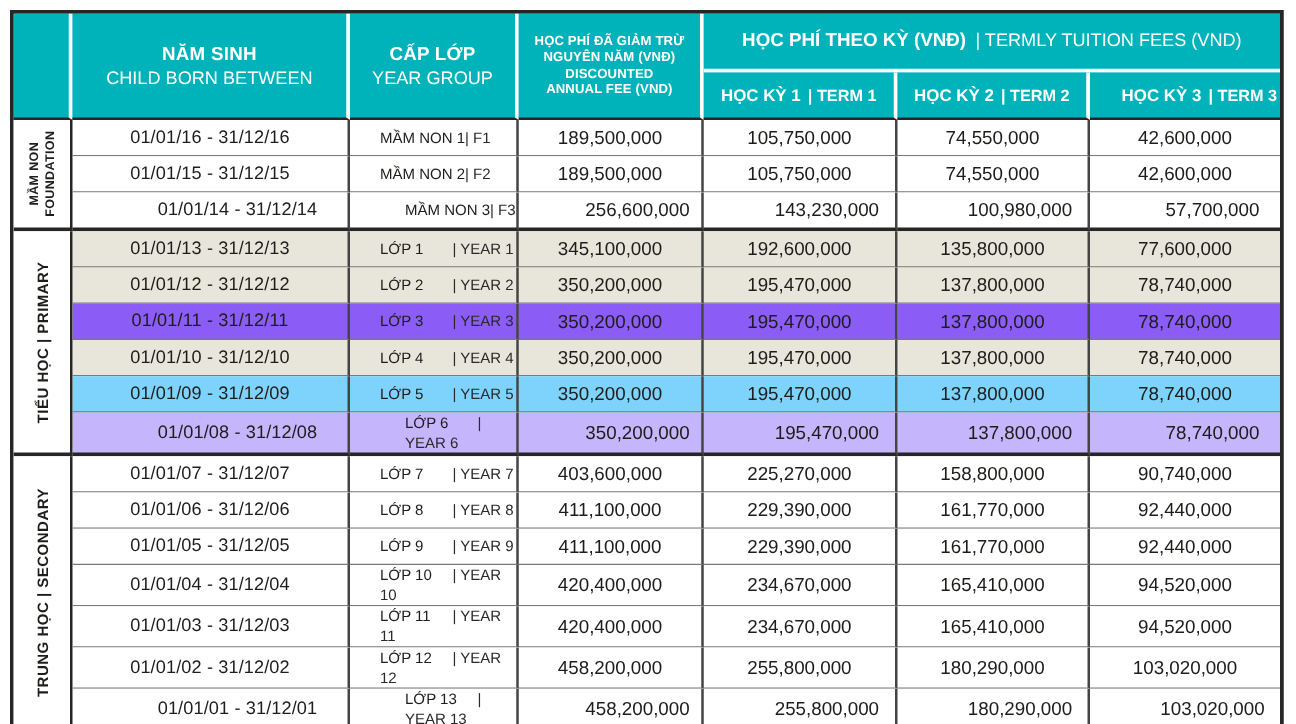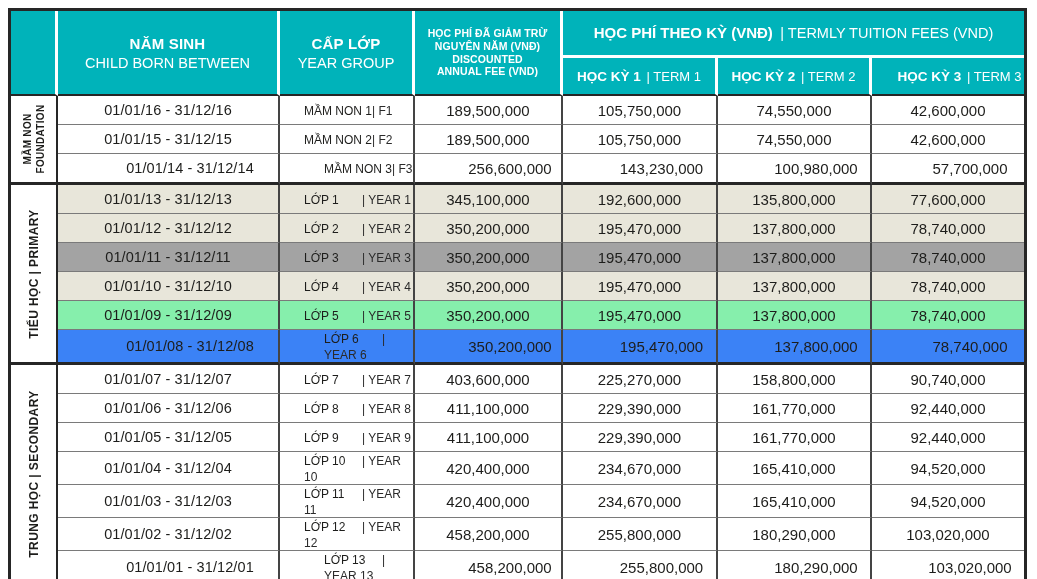--- a/index.html
+++ b/index.html
@@ -18,21 +18,21 @@
   thead th{background:var(--teal);color:#ffffff;font-weight:bold;padding:0;vertical-align:middle;text-align:center;}
   thead th{border-right:3px solid #ffffff;border-bottom:2px solid var(--dark);}
   th.th-termly{border-bottom:3px solid #ffffff;border-right:none;height:44px;}
   th.th-term{height:36px;font-size:13.5px;}
   th.last{border-right:none;padding-left:23px;}
   .th-main .vi{font-size:15px;font-weight:bold;letter-spacing:.2px;}
   .th-main .en{font-size:14.5px;font-weight:normal;margin-top:3px;}
   .th-annual div{font-size:10.5px;line-height:1.2;letter-spacing:.1px;}
   .th-termly .vi{font-size:15px;}
   .th-termly .en{font-size:14.5px;font-weight:normal;margin-left:3px;}
-  .th-term .en{font-weight:normal;font-size:13px;margin-left:2px;}
+  .th-term .en{font-weight:bold;font-size:13px;margin-left:2px;}
 
   
   tbody td{height:28px;padding:0;text-align:center;font-size:14.5px;
            border-right:2px solid var(--mid);border-bottom:1px solid var(--light);
            background:transparent;}
   tbody td.last{border-right:none;}
   tr.section-end td{border-bottom:3px solid var(--dark);padding-left:44px;}
   tr.table-end td{border-bottom:none;}
   td.section-label{background:#ffffff;position:relative;border-right:2px solid var(--dark);
                    border-bottom:3px solid var(--dark);}
@@ -143,45 +143,45 @@
           <td class="cell-num last">77,600,000</td>
         </tr>
         <tr style="background: rgb(232, 230, 218);">
           <td class="cell-born">01/01/12 - 31/12/12</td>
           <td class="cell-group"><span class="group-name">LỚP 2</span><span class="group-sub">| YEAR 2</span></td>
           <td class="cell-num">350,200,000</td>
           <td class="cell-num">195,470,000</td>
           <td class="cell-num">137,800,000</td>
           <td class="cell-num last">78,740,000</td>
         </tr>
-        <tr style="background: #a3a3a3;">
+        <tr style="background: #8b5cf6;">
           <td class="cell-born">01/01/11 - 31/12/11</td>
           <td class="cell-group"><span class="group-name">LỚP 3</span><span class="group-sub">| YEAR 3</span></td>
           <td class="cell-num">350,200,000</td>
           <td class="cell-num">195,470,000</td>
           <td class="cell-num">137,800,000</td>
           <td class="cell-num last">78,740,000</td>
         </tr>
         <tr style="background: rgb(232, 230, 218);">
           <td class="cell-born">01/01/10 - 31/12/10</td>
           <td class="cell-group"><span class="group-name">LỚP 4</span><span class="group-sub">| YEAR 4</span></td>
           <td class="cell-num">350,200,000</td>
           <td class="cell-num">195,470,000</td>
           <td class="cell-num">137,800,000</td>
           <td class="cell-num last">78,740,000</td>
         </tr>
-        <tr style="background: #86efac;">
+        <tr style="background: #7dd3fc;">
           <td class="cell-born">01/01/09 - 31/12/09</td>
           <td class="cell-group"><span class="group-name">LỚP 5</span><span class="group-sub">| YEAR 5</span></td>
           <td class="cell-num">350,200,000</td>
           <td class="cell-num">195,470,000</td>
           <td class="cell-num">137,800,000</td>
           <td class="cell-num last">78,740,000</td>
         </tr>
-        <tr class="section-end" style="background: #3b82f6; margin-left: 19px;">
+        <tr class="section-end" style="background: #c4b5fd; margin-left: 19px;">
           <td class="cell-born">01/01/08 - 31/12/08</td>
           <td class="cell-group"><span class="group-name">LỚP 6</span><span class="group-sub">| YEAR 6</span></td>
           <td class="cell-num">350,200,000</td>
           <td class="cell-num">195,470,000</td>
           <td class="cell-num">137,800,000</td>
           <td class="cell-num last">78,740,000</td>
         </tr>
         <tr style="background: rgb(255, 255, 255);">
           <td class="section-label no-bottom" rowspan="7">
             <div class="rot">

